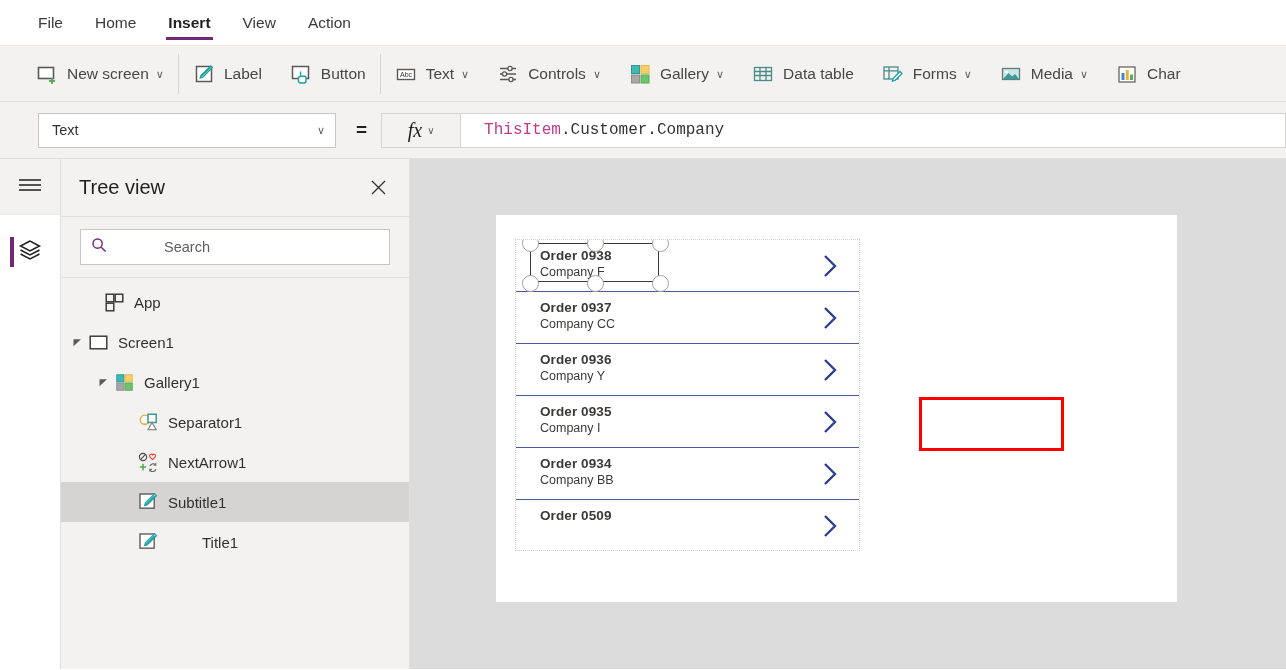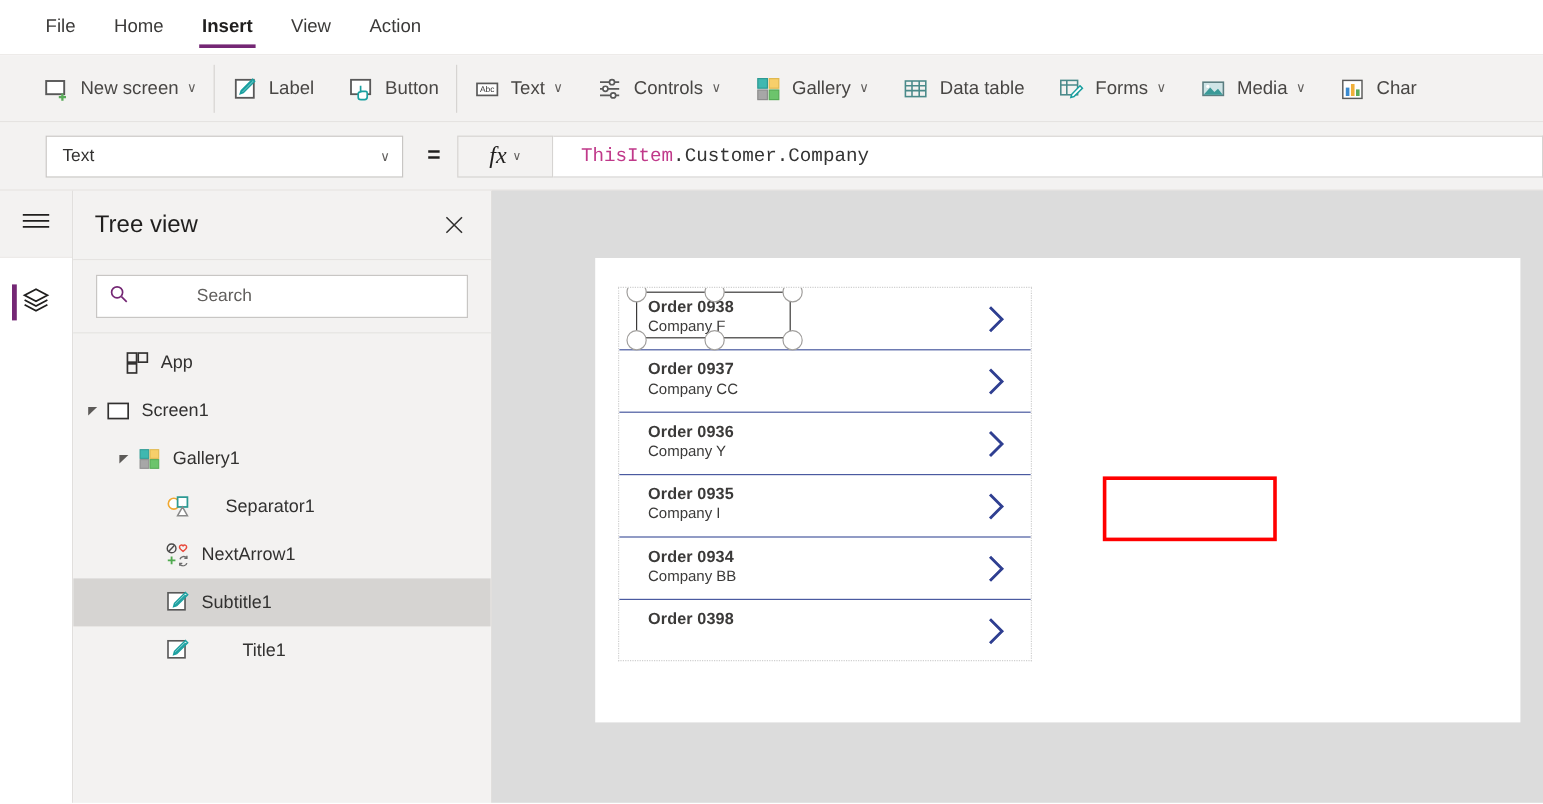--- a/index.html
+++ b/index.html
@@ -229,21 +229,21 @@
   
   .canvas {
     flex: 1;
     background: #dcdcdc;
     position: relative;
     overflow: hidden;
   }
   .appscreen {
     position: absolute;
     left: 86px; top: 56px;
-    width: 771px; height: 387px;
+    width: 681px; height: 387px;
     background: #ffffff;
   }
   .gallery {
     position: absolute;
     left: 19px; top: 24px;
     width: 345px; height: 312px;
     border: 1px dotted #d0d0d0;
     overflow: hidden;
   }
   .grow {
@@ -525,21 +525,21 @@
           <svg width="19" height="19" viewBox="0 0 22 22">
               <rect x="2" y="2" width="8.4" height="8.4" fill="#3fb8b0" stroke="#2d9a93"></rect>
               <rect x="11.6" y="2" width="8.4" height="8.4" fill="#f7cf6a" stroke="#e0b84e"></rect>
               <rect x="2" y="11.6" width="8.4" height="8.4" fill="#a7a7a7" stroke="#8d8d8d"></rect>
               <rect x="11.6" y="11.6" width="8.4" height="8.4" fill="#6cc46c" stroke="#55ab55"></rect>
             </svg>
         </span>
         <span>Gallery1</span>
       </div>
 
-      <div class="tree-row" style="padding-left:76px;gap:20px;">
+      <div class="tree-row" style="padding-left:76px;">
         <span class="tree-icon">
           <svg width="20" height="20" viewBox="0 0 22 22" fill="none">
               <circle cx="7.5" cy="8.5" r="5" stroke="#f0a830" stroke-width="1.5" fill="#fff"></circle>
               <rect x="11" y="2.5" width="9" height="9" stroke="#2d9a93" stroke-width="1.6" fill="#fff"></rect>
               <path d="M11 19.5l4.5-8 4.5 8z" stroke="#8a8a8a" stroke-width="1.4" fill="#fff"></path>
             </svg>
         </span>
         <span>Separator1</span>
       </div>
 
@@ -640,21 +640,21 @@
           <div class="gtitle">Order 0934</div>
           <div class="gsub">Company BB</div>
           <div class="gchev">
             <svg width="17" height="26" viewBox="0 0 17 26" fill="none" stroke="#2f3f91" stroke-width="2.4">
                 <path d="M3 3l10 10L3 23"></path>
               </svg>
           </div>
         </div>
 
         <div class="grow" style="border-bottom:none;">
-          <div class="gtitle">Order 0398</div>
+          <div class="gtitle">Order 0509</div>
           <div class="gsub"></div>
           <div class="gchev">
             <svg width="17" height="26" viewBox="0 0 17 26" fill="none" stroke="#2f3f91" stroke-width="2.4">
                 <path d="M3 3l10 10L3 23"></path>
               </svg>
           </div>
         </div>
 
       </div>
     </div>

